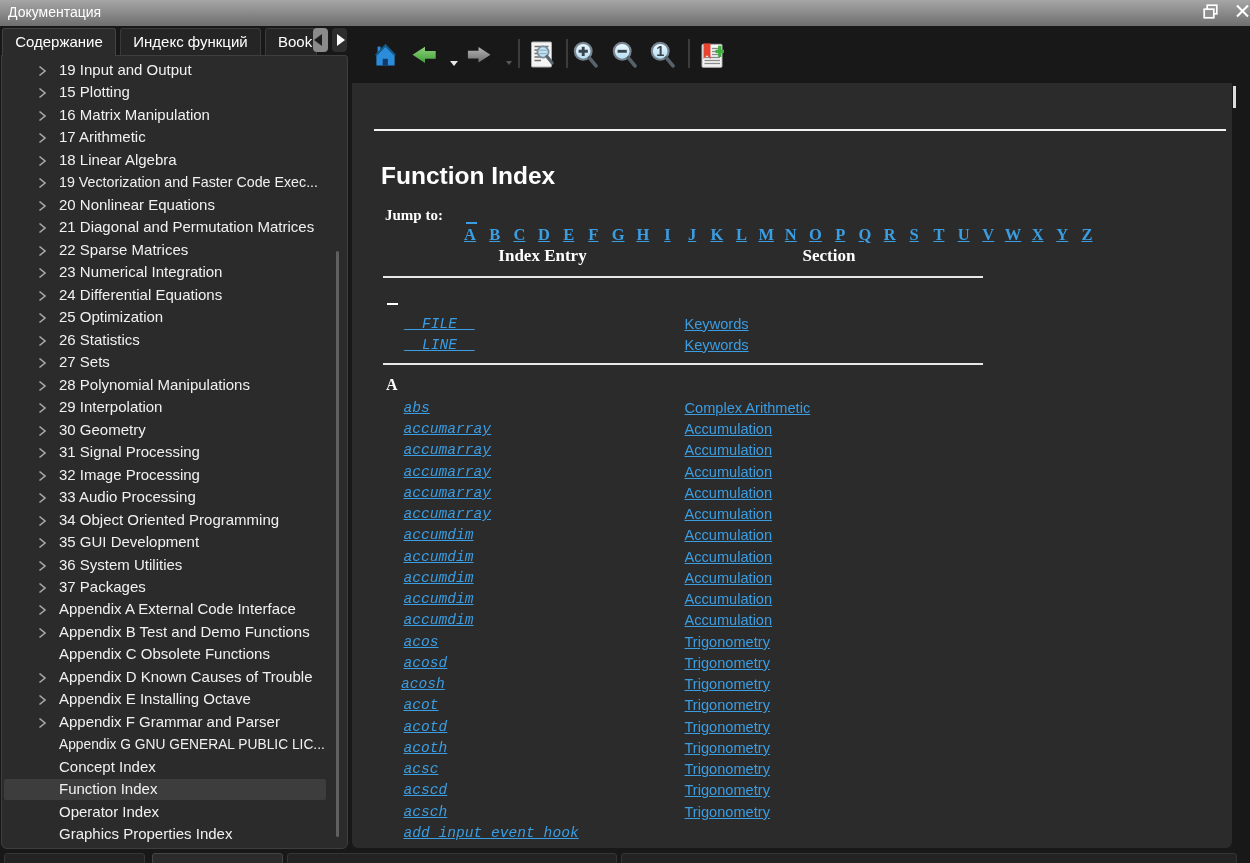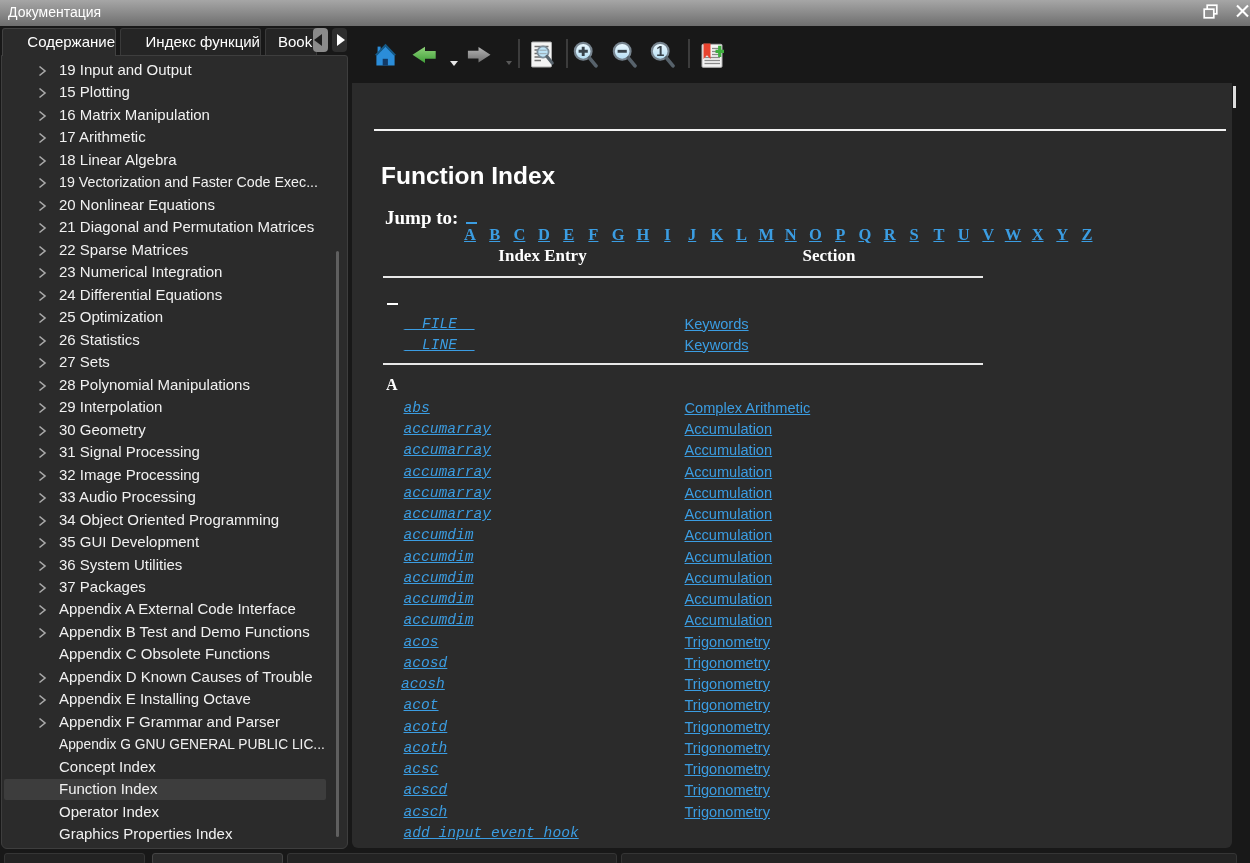--- a/index.html
+++ b/index.html
@@ -4,21 +4,21 @@
 html,body{width:1250px;height:863px;overflow:hidden;background:#181818;
   font-family:"Liberation Sans",sans-serif;}
 .abs{position:absolute}
 
 #title{left:0;top:0;width:1250px;height:26px;
   background:linear-gradient(#a6a6a6,#8d8d8d 45%,#6e6e6e);}
 #title span{position:absolute;left:8px;top:4px;font-size:14px;color:#fff}
 
 .tab{position:absolute;top:28px;height:27px;border:1px solid #3a3a3a;border-bottom:none;
   border-radius:3px 3px 0 0;background:#252525;color:#fff;font-size:15px;
-  text-align:right;line-height:26px}
+  text-align:center;line-height:26px}
 #tab1{left:2px;width:114px;background:#2b2b2b;border-color:#424242;height:28px;z-index:5}
 #tab2{left:120px;width:141px}
 #tab3{left:265px;width:52px;overflow:hidden;text-align:left;padding-left:12px}
 .sbtn{position:absolute;top:28px;width:15px;height:24px;border-radius:4px}
 #sbl{left:313px;background:#8a8a8a}
 #sbr{left:332px;background:#2e2e2e}
 #sbl i,#sbr i{position:absolute;top:6px;width:0;height:0;border:6px solid transparent}
 #sbl i{left:1px;border-right:8px solid #1e1e1e;border-left:none}
 #sbr i{left:5px;border-left:8px solid #fff;border-right:none}
 
@@ -36,21 +36,21 @@
 
 #content{left:352px;top:83px;width:880px;height:765px;background:#2b2b2b;
   border-radius:0 0 6px 6px;overflow:hidden;color:#fff}
 #content .abs{white-space:nowrap}
 a{color:#3b9de2;text-decoration:underline}
 .nav{left:30px;top:4px;font-size:15.2px}
 .hr1{left:22px;top:45.5px;width:852px;height:2px;background:#f2f2f2}
 h1{position:absolute;left:29px;top:78.5px;font-size:24.5px;color:#fff;
    font-weight:bold;letter-spacing:0px}
 .serifb{font-family:"Liberation Serif",serif;font-weight:bold}
-.jump{left:33px;top:123.7px;font-size:19px}
+.jump{left:33px;top:123.7px;font-size:15px}
 .letter{top:142px;font-size:16.5px;transform:translateX(-50%)}
 .thead{top:163px;font-size:17px;transform:translateX(-50%)}
 .thr{height:1.8px;background:#e8e8e8;left:31px;width:600px}
 .secletter{left:34px;font-size:16px;color:#fff}
 .mono{font-family:"Liberation Mono",monospace;font-style:italic;font-size:14.6px}
 .sec{font-size:14.6px}
 #cscroll{left:1233px;top:86px;width:3px;height:22px;background:#dcdcdc}
 
 .bseg{top:853px;height:12px;border:1px solid #353535;background:#232323;
   border-radius:3px}

